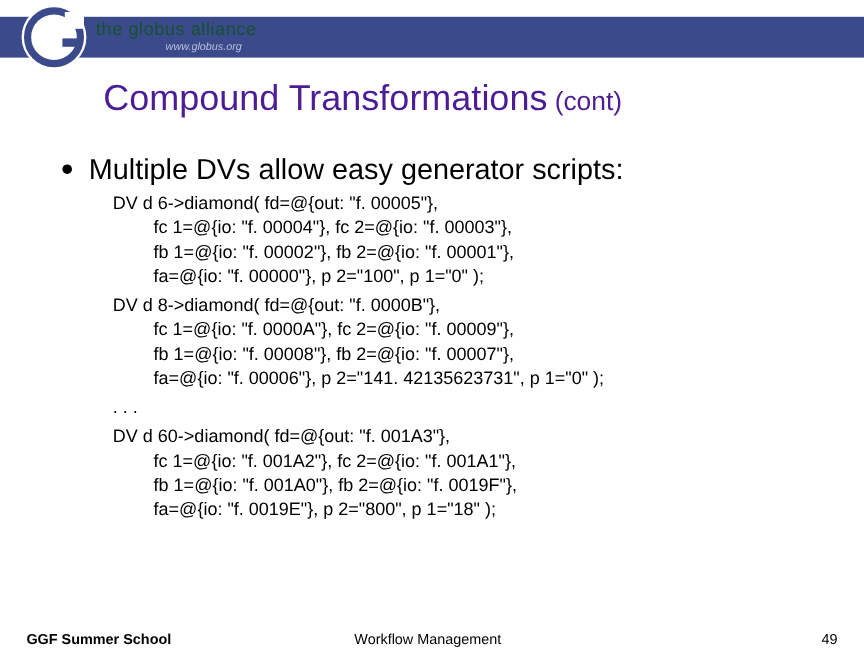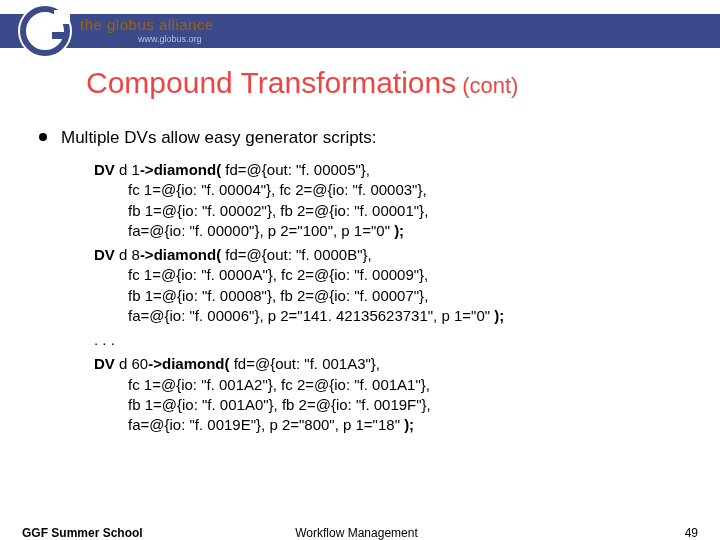--- a/index.html
+++ b/index.html
@@ -57,49 +57,50 @@
     left: 54px;
     width: 16px;
     height: 14px;
     background: #fff;
     z-index: 5;
   }
   .logo-text {
     position: absolute;
     top: 16px;
     left: 80px;
-    color: #a16207;
+    color: #14532d;
     font-size: 15px;
     letter-spacing: 0.5px;
     z-index: 2;
   }
   .logo-sub {
     position: absolute;
     top: 34px;
     left: 138px;
     color: #b9c0dd;
     font-size: 9px;
     z-index: 2;
+    font-style: italic;
   }
   .title {
     position: absolute;
     top: 66px;
     left: 86px;
     font-size: 30px;
-    color: #ef4444;
+    color: #4c1d95;
   }
   .title .cont {
     font-size: 22px;
     margin-left: 6px;
   }
   .bullet-row {
     position: absolute;
     top: 128px;
-    left: 39px;
-    font-size: 17px;
+    left: 52px;
+    font-size: 24px;
     color: #000;
   }
   .bullet-dot {
     display: inline-block;
     width: 8px;
     height: 8px;
     background: #000;
     border-radius: 50%;
     vertical-align: middle;
     margin-right: 14px;
@@ -115,21 +116,21 @@
     line-height: 1.35;
     color: #000;
   }
   .code-area .blk {
     margin-bottom: 4px;
   }
   .code-area .indent {
     padding-left: 34px;
     display: block;
   }
-  .b { font-weight: bold; }
+  .b { font-weight: normal; }
   .footer {
     position: absolute;
     bottom: 14px;
     left: 0;
     width: 720px;
     font-size: 12px;
     color: #000;
   }
   .footer .fl { position: absolute; left: 22px; font-weight: bold; }
   .footer .fc { position: absolute; left: 0; width: 713px; text-align: center; }
@@ -148,21 +149,21 @@
 <div class="title">
   <span>Compound Transformations</span><span class="cont">(cont)</span>
 </div>
 
 <div class="bullet-row">
   <span class="bullet-dot"></span><span>Multiple DVs allow easy generator scripts:</span>
 </div>
 
 <div class="code-area">
   <div class="blk">
-    <span class="b">DV</span><span> d 1</span><span class="b">-&gt;diamond(</span><span> fd=@{out: "f. 00005"},</span>
+    <span class="b">DV</span><span> d 6</span><span class="b">-&gt;diamond(</span><span> fd=@{out: "f. 00005"},</span>
     <span class="indent">fc 1=@{io: "f. 00004"}, fc 2=@{io: "f. 00003"},</span>
     <span class="indent">fb 1=@{io: "f. 00002"}, fb 2=@{io: "f. 00001"},</span>
     <span class="indent"><span>fa=@{io: "f. 00000"}, p 2="100", p 1="0" </span><span class="b">);</span></span>
   </div>
   <div class="blk">
     <span class="b">DV</span><span> d 8</span><span class="b">-&gt;diamond(</span><span> fd=@{out: "f. 0000B"},</span>
     <span class="indent">fc 1=@{io: "f. 0000A"}, fc 2=@{io: "f. 00009"},</span>
     <span class="indent">fb 1=@{io: "f. 00008"}, fb 2=@{io: "f. 00007"},</span>
     <span class="indent"><span>fa=@{io: "f. 00006"}, p 2="141. 42135623731", p 1="0" </span><span class="b">);</span></span>
   </div>

